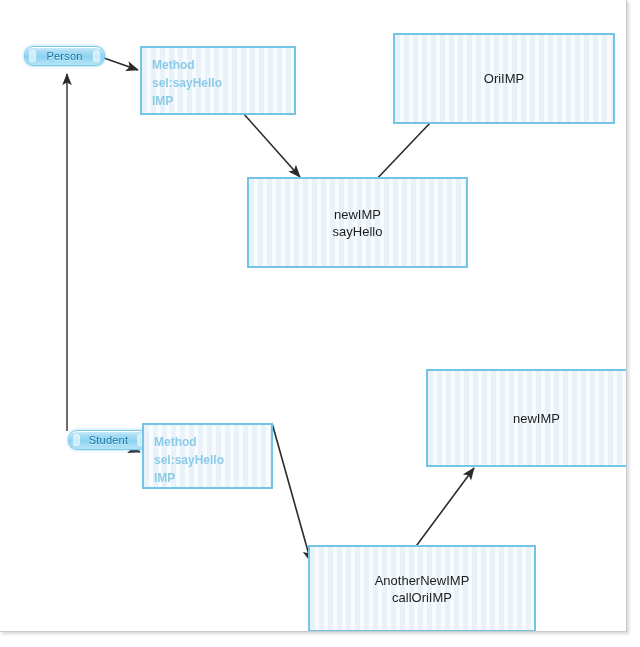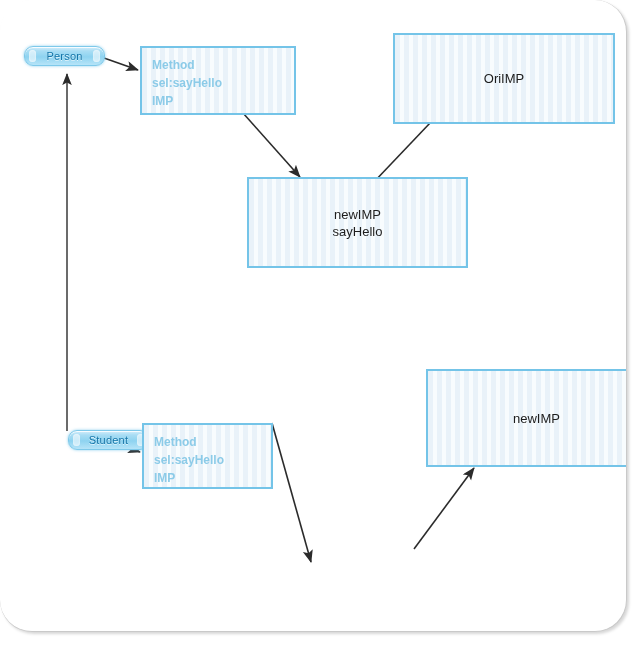--- a/index.html
+++ b/index.html
@@ -27,21 +27,20 @@
     position: absolute;
     left: 0;
     top: 0;
     width: 626px;
     height: 631px;
     background: #ffffff;
     border-right: 1px solid #c9c9c9;
     border-bottom: 1px solid #c9c9c9;
     box-shadow: 2px 2px 3px rgba(0,0,0,0.16);
     overflow: hidden;
-    border-radius: 32px;
   }
 
   
   #edges {
     position: absolute;
     left: 0;
     top: 0;
     width: 626px;
     height: 631px;
     pointer-events: none;
@@ -181,15 +180,19 @@
     <div class="box method" style="left:142px; top:423px; width:131px; height:66px;">
       <div class="line">Method</div>
       <div class="line">sel:sayHello</div>
       <div class="line">IMP</div>
     </div>
 
     <div class="box imp" style="left:402px; top:369px; width:221px; height:98px;">
       <div class="line">newIMP</div>
     </div>
 
+    <div class="box imp" style="left:284px; top:545px; width:228px; height:87px;">
+      <div class="line">AnotherNewIMP</div>
+      <div class="line">callOriIMP</div>
+    </div>
 
   </div>
 </div>
 
 </body></html>

